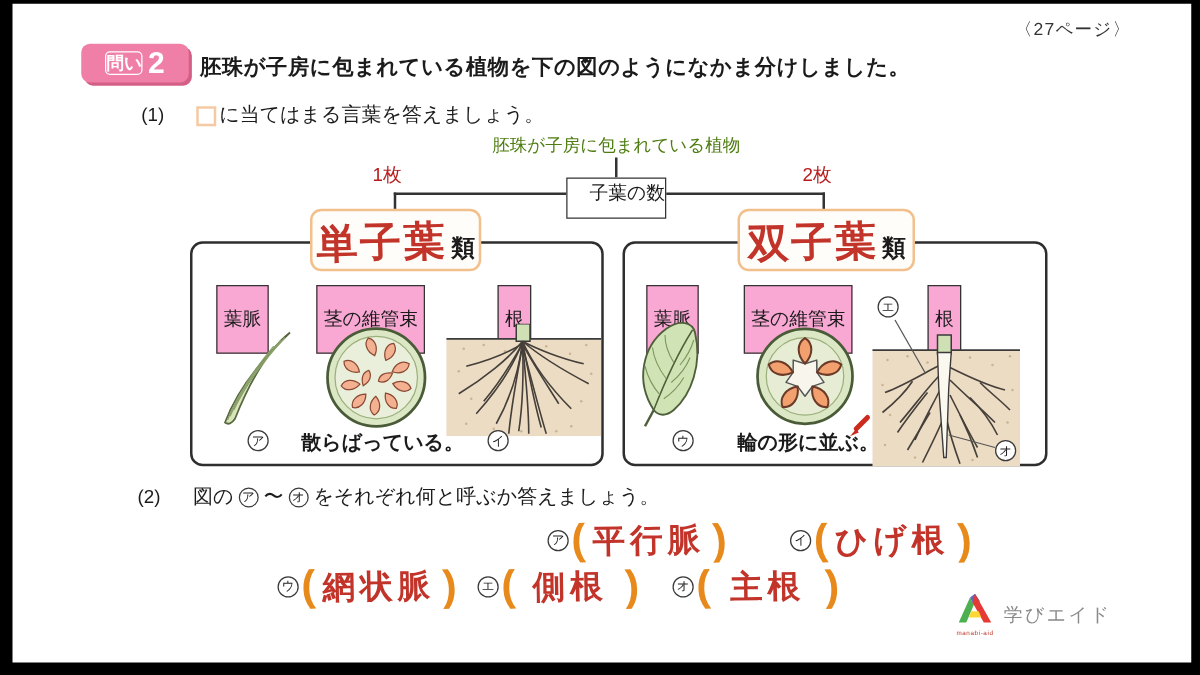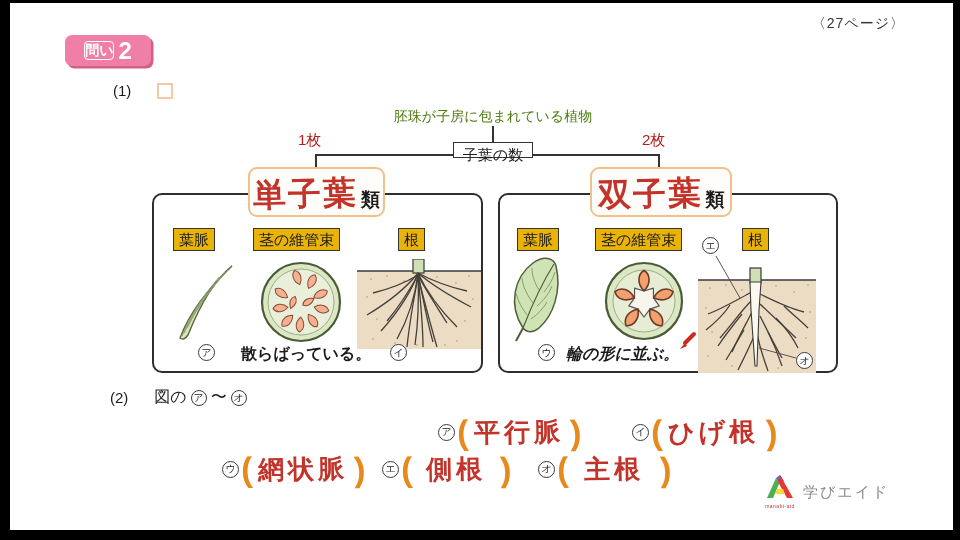--- a/index.html
+++ b/index.html
@@ -29,22 +29,22 @@
   .vline { width:1.5px; background:#333; }
   .branch-label { font-size:15px; color:#b91c1c; }
 
   .group-name-box { border:2px solid #f2c08c; border-radius:9px; background:#fffdf9;
                     display:flex; align-items:flex-end; justify-content:center; gap:3px; padding-bottom:3px; }
   .handwritten-name { color:#c2342a; font-size:33px; font-weight:600; line-height:36px;
                       letter-spacing:2px; transform:rotate(-1.5deg); }
   .name-suffix { color:#1b1b1b; font-size:19px; font-weight:bold; line-height:24px; }
 
   .panel { border:2px solid #2e2e2e; border-radius:10px; background:#fff; }
-  .part-box { border:1.5px solid #333; background:#eab308; font-size:15px; color:#1b1b1b;
-              text-align:center; line-height:21px; padding:0 5px; }
+  .part-box { border:1.5px solid #333; background:#f9a8d4; font-size:15px; color:#1b1b1b;
+              text-align:center; line-height:21px; padding:16px 5px; }
   .caption { font-size:16px; font-weight:600; color:#1b1b1b; }
 
   .circ { display:inline-flex; align-items:center; justify-content:center;
           width:17px; height:17px; border:1px solid #3a3a3a; border-radius:50%;
           font-size:10px; color:#1b1b1b; background:#fff; flex:0 0 auto; }
   .circ.small { width:16px; height:16px; font-size:10px; }
 
   .answer { display:flex; align-items:center; }
   .answer .circ { margin-right:2px; }
   .paren { color:#e8891c; font-size:34px; font-weight:bold; line-height:36px; transform:rotate(-2deg); }
@@ -59,30 +59,32 @@
 <body>
 
 <div class="page">
 
   <div class="abs page-ref" style="right:48px; top:12px;">〈27ページ〉</div>
 
   <div class="abs badge" style="left:55px; top:32px;">
     <span class="b-word">問い</span>
     <span class="b-num">2</span>
   </div>
+  <div class="abs q-title" style="left:150px; top:39px;">胚珠が子房に包まれている植物を下の図のようになかま分けしました。</div>
 
   <div class="abs sub-q" style="left:103px; top:79px;">
     <span class="sub-num">(1)</span>
     <span style="width:14px;"></span>
     <span class="orange-box"></span>
+    <span style="margin-left:-4px;">に当てはまる言葉を答えましょう。</span>
   </div>
 
   <div class="abs tree-label" style="left:358px; top:105px; width:250px;">胚珠が子房に包まれている植物</div>
   <div class="abs vline" style="left:482px; top:123px; height:16px;"></div>
-  <div class="abs tree-node" style="left:443px; top:139px; width:80px; height:16px;">子葉の数</div>
+  <div class="abs tree-node" style="left:443px; top:139px; width:80px; height:33px;text-align:right;">子葉の数</div>
   <div class="abs hline" style="left:305px; top:151px; width:138px;"></div>
   <div class="abs hline" style="left:523px; top:151px; width:127px;"></div>
   <div class="abs vline" style="left:305px; top:151px; height:15px;"></div>
   <div class="abs vline" style="left:648px; top:151px; height:15px;"></div>
   <div class="abs branch-label" style="left:288px; top:128px;">1枚</div>
   <div class="abs branch-label" style="left:632px; top:128px;">2枚</div>
 
   <div class="abs panel" style="left:142px; top:190px; width:331px; height:180px;"></div>
   <div class="abs panel" style="left:488px; top:190px; width:340px; height:180px;"></div>
 
@@ -236,33 +238,34 @@
     </g>
     <path d="M52,14 L63,14 L61,42 L60,70 L59,98 L57,98 L55,70 L53,42 Z" fill="#fbf8f0" stroke="#3a3a3a" stroke-width="1.1"></path>
     <line x1="18" y1="-12" x2="42" y2="30" stroke="#555" stroke-width="1"></line>
     <line x1="61" y1="80" x2="98" y2="90" stroke="#555" stroke-width="1"></line>
   </svg>
 
   <span class="abs circ" style="left:692px; top:234px; background:#fff;">エ</span>
   <span class="abs circ" style="left:786px; top:349px; background:#fff;">オ</span>
 
   <span class="abs circ" style="left:528px; top:341px;">ウ</span>
-  <div class="abs caption" style="left:556px; top:341px;font-style:italic;">輪の形に並ぶ。</div>
+  <div class="abs caption" style="left:580px; top:341px;">輪の形に並ぶ。</div>
   <svg class="abs" style="left:668px; top:328px;" width="20" height="20" viewBox="0 0 20 20">
     <line x1="16" y1="3" x2="7" y2="12" stroke="#cc2a1e" stroke-width="4" stroke-linecap="round"></line>
     <path d="M7,12 L2,18 L9,15 Z" fill="#cc2a1e"></path>
   </svg>
 
   <div class="abs sub-q" style="left:100px; top:384px; gap:4px;">
     <span class="sub-num">(2)</span>
     <span style="width:18px;"></span>
     <span>図の</span>
     <span class="circ small">ア</span>
     <span>〜</span>
     <span class="circ small">オ</span>
+    <span>をそれぞれ何と呼ぶか答えましょう。</span>
   </div>
 
   <div class="abs answer" style="left:428px; top:411px;">
     <span class="circ">ア</span>
     <span class="paren">(</span>
     <span class="hand-value">平行脈</span>
     <span class="paren">)</span>
   </div>
   <div class="abs answer" style="left:622px; top:411px;">
     <span class="circ">イ</span>

